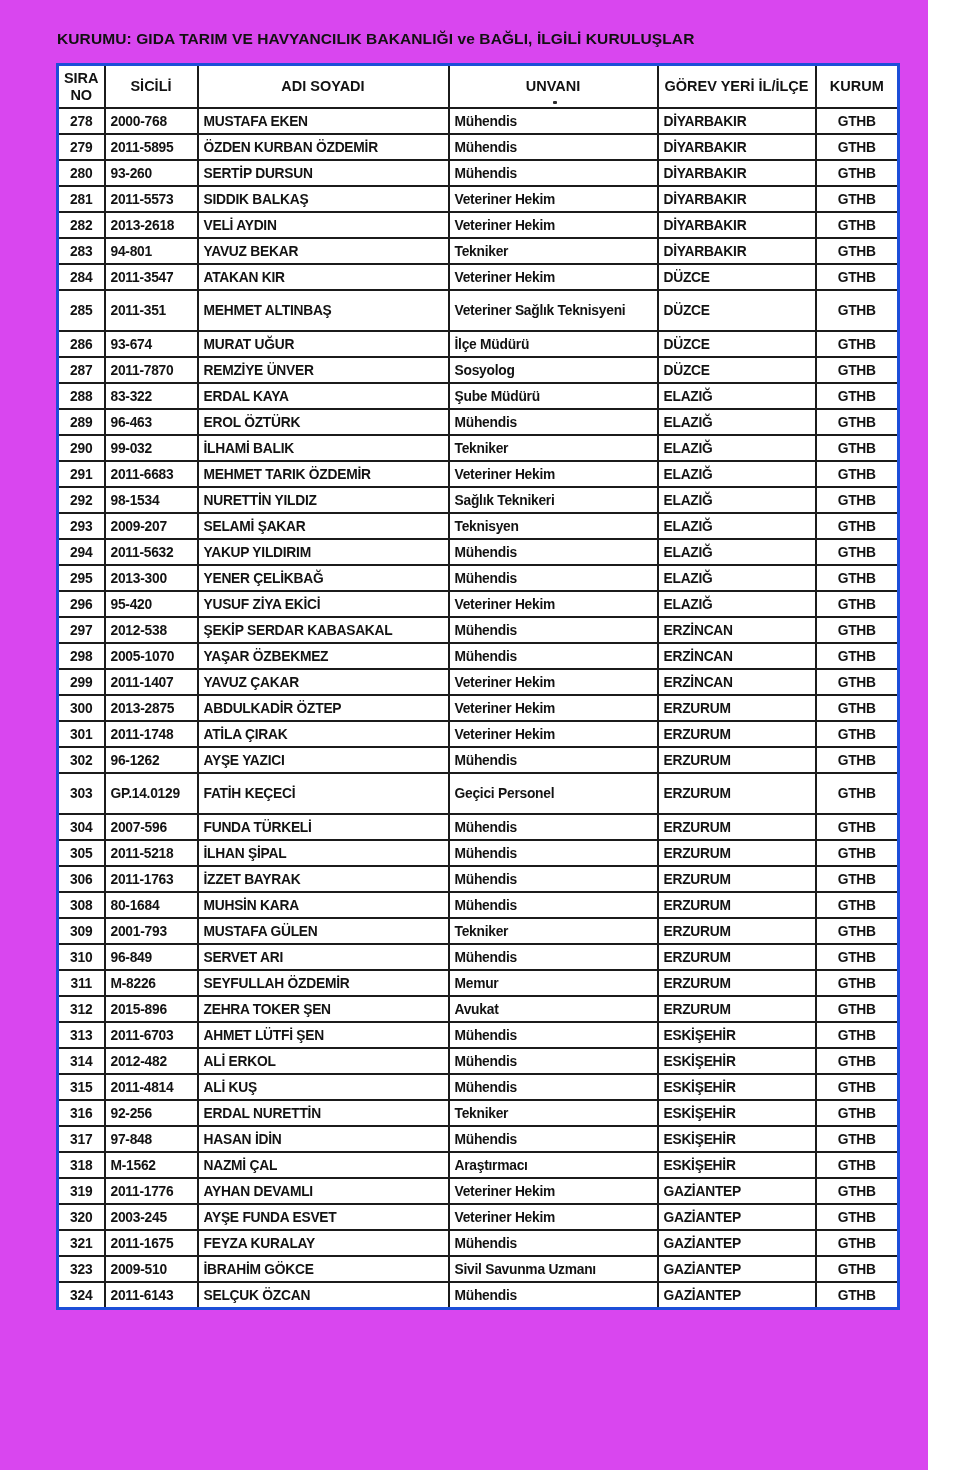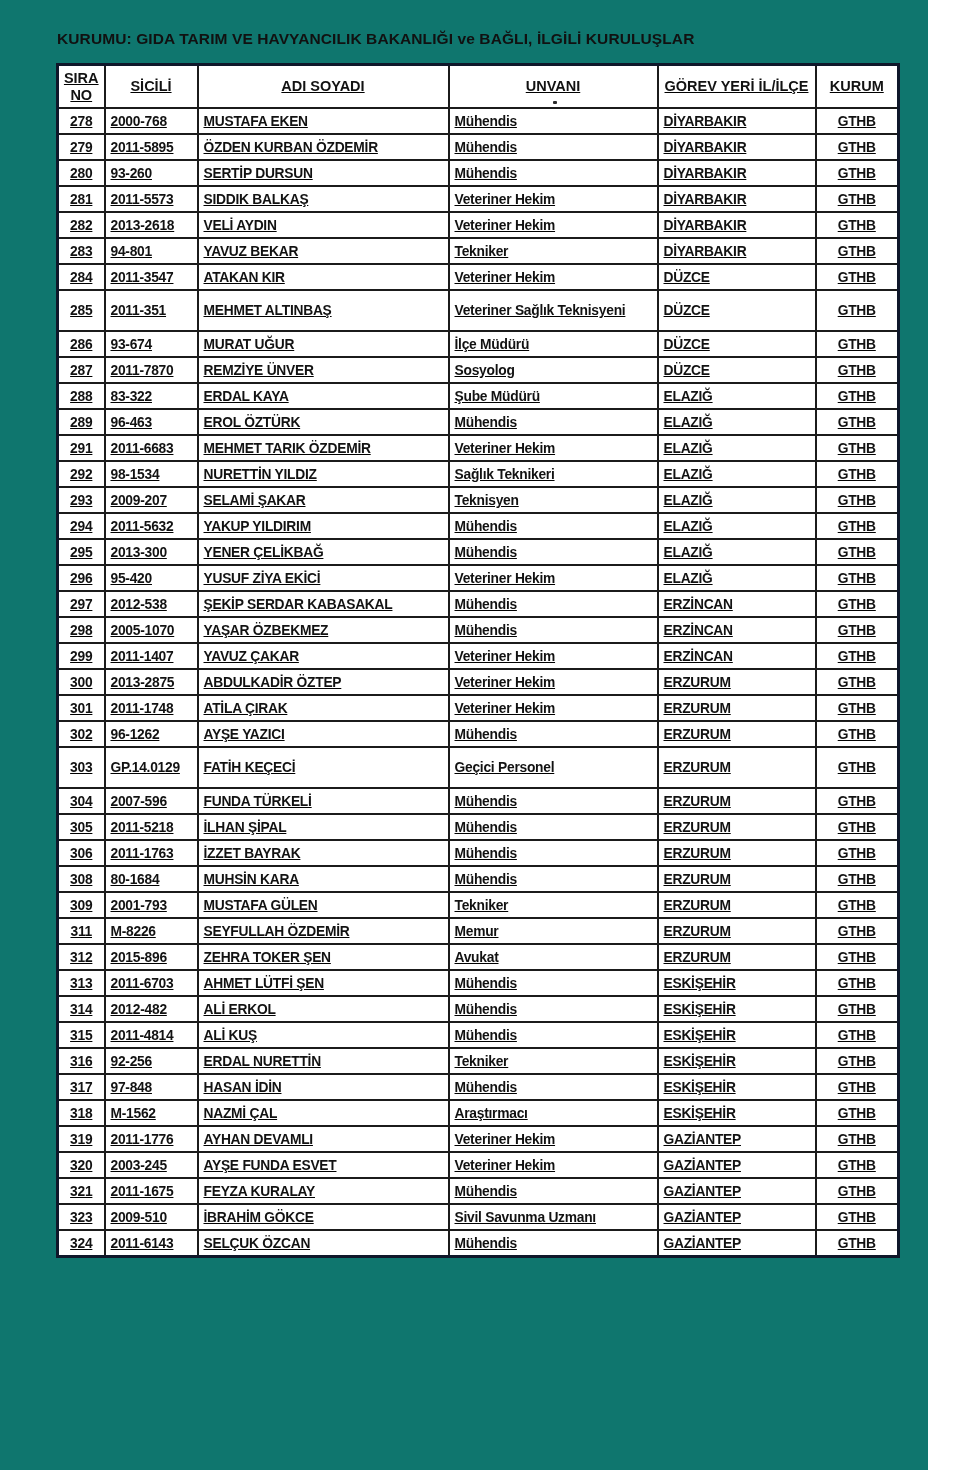--- a/index.html
+++ b/index.html
@@ -8,21 +8,21 @@
     background: #ffffff;
     width: 960px;
     height: 1470px;
     font-family: "Liberation Sans", sans-serif;
     -webkit-font-smoothing: none;
   }
   .page {
     position: relative;
     width: 928px;
     height: 1470px;
-    background: #0f766e;
+    background: #d946ef;
     overflow: hidden;
   }
   .title {
     position: absolute;
     left: 57px;
     top: 30px;
     font-size: 15.5px;
     font-weight: bold;
     color: #111;
     letter-spacing: 0.1px;
@@ -42,21 +42,21 @@
   table.personnel col.c-ad    { width: 251px; }
   table.personnel col.c-unvan { width: 209px; }
   table.personnel col.c-yer   { width: 158px; }
   table.personnel col.c-kurum { width: 83px; }
   table.personnel th, table.personnel td {
     border: 2px solid #1b1b1b;
     color: #121212;
     font-weight: bold;
     overflow: hidden;
   }
-  table.personnel { border: 3px solid #0f172a; text-decoration: underline; }
+  table.personnel { border: 3px solid #1d4ed8; }
   table.personnel th {
     font-size: 14.5px;
     height: 41px;
     text-align: center;
     vertical-align: middle;
     padding: 0 1px;
     line-height: 1.15;
     position: relative;
   }
   table.personnel td {
@@ -200,20 +200,28 @@
         </tr>
         <tr>
           <td class="center">289</td>
           <td>96-463</td>
           <td>EROL ÖZTÜRK</td>
           <td>Mühendis</td>
           <td>ELAZIĞ</td>
           <td class="center">GTHB</td>
         </tr>
         <tr>
+          <td class="center">290</td>
+          <td>99-032</td>
+          <td>İLHAMİ BALIK</td>
+          <td>Tekniker</td>
+          <td>ELAZIĞ</td>
+          <td class="center">GTHB</td>
+        </tr>
+        <tr>
           <td class="center">291</td>
           <td>2011-6683</td>
           <td>MEHMET TARIK ÖZDEMİR</td>
           <td>Veteriner Hekim</td>
           <td>ELAZIĞ</td>
           <td class="center">GTHB</td>
         </tr>
         <tr>
           <td class="center">292</td>
           <td>98-1534</td>
@@ -340,20 +348,28 @@
           <td>MUHSİN KARA</td>
           <td>Mühendis</td>
           <td>ERZURUM</td>
           <td class="center">GTHB</td>
         </tr>
         <tr>
           <td class="center">309</td>
           <td>2001-793</td>
           <td>MUSTAFA GÜLEN</td>
           <td>Tekniker</td>
+          <td>ERZURUM</td>
+          <td class="center">GTHB</td>
+        </tr>
+        <tr>
+          <td class="center">310</td>
+          <td>96-849</td>
+          <td>SERVET ARI</td>
+          <td>Mühendis</td>
           <td>ERZURUM</td>
           <td class="center">GTHB</td>
         </tr>
         <tr>
           <td class="center">311</td>
           <td>M-8226</td>
           <td>SEYFULLAH ÖZDEMİR</td>
           <td>Memur</td>
           <td>ERZURUM</td>
           <td class="center">GTHB</td>

